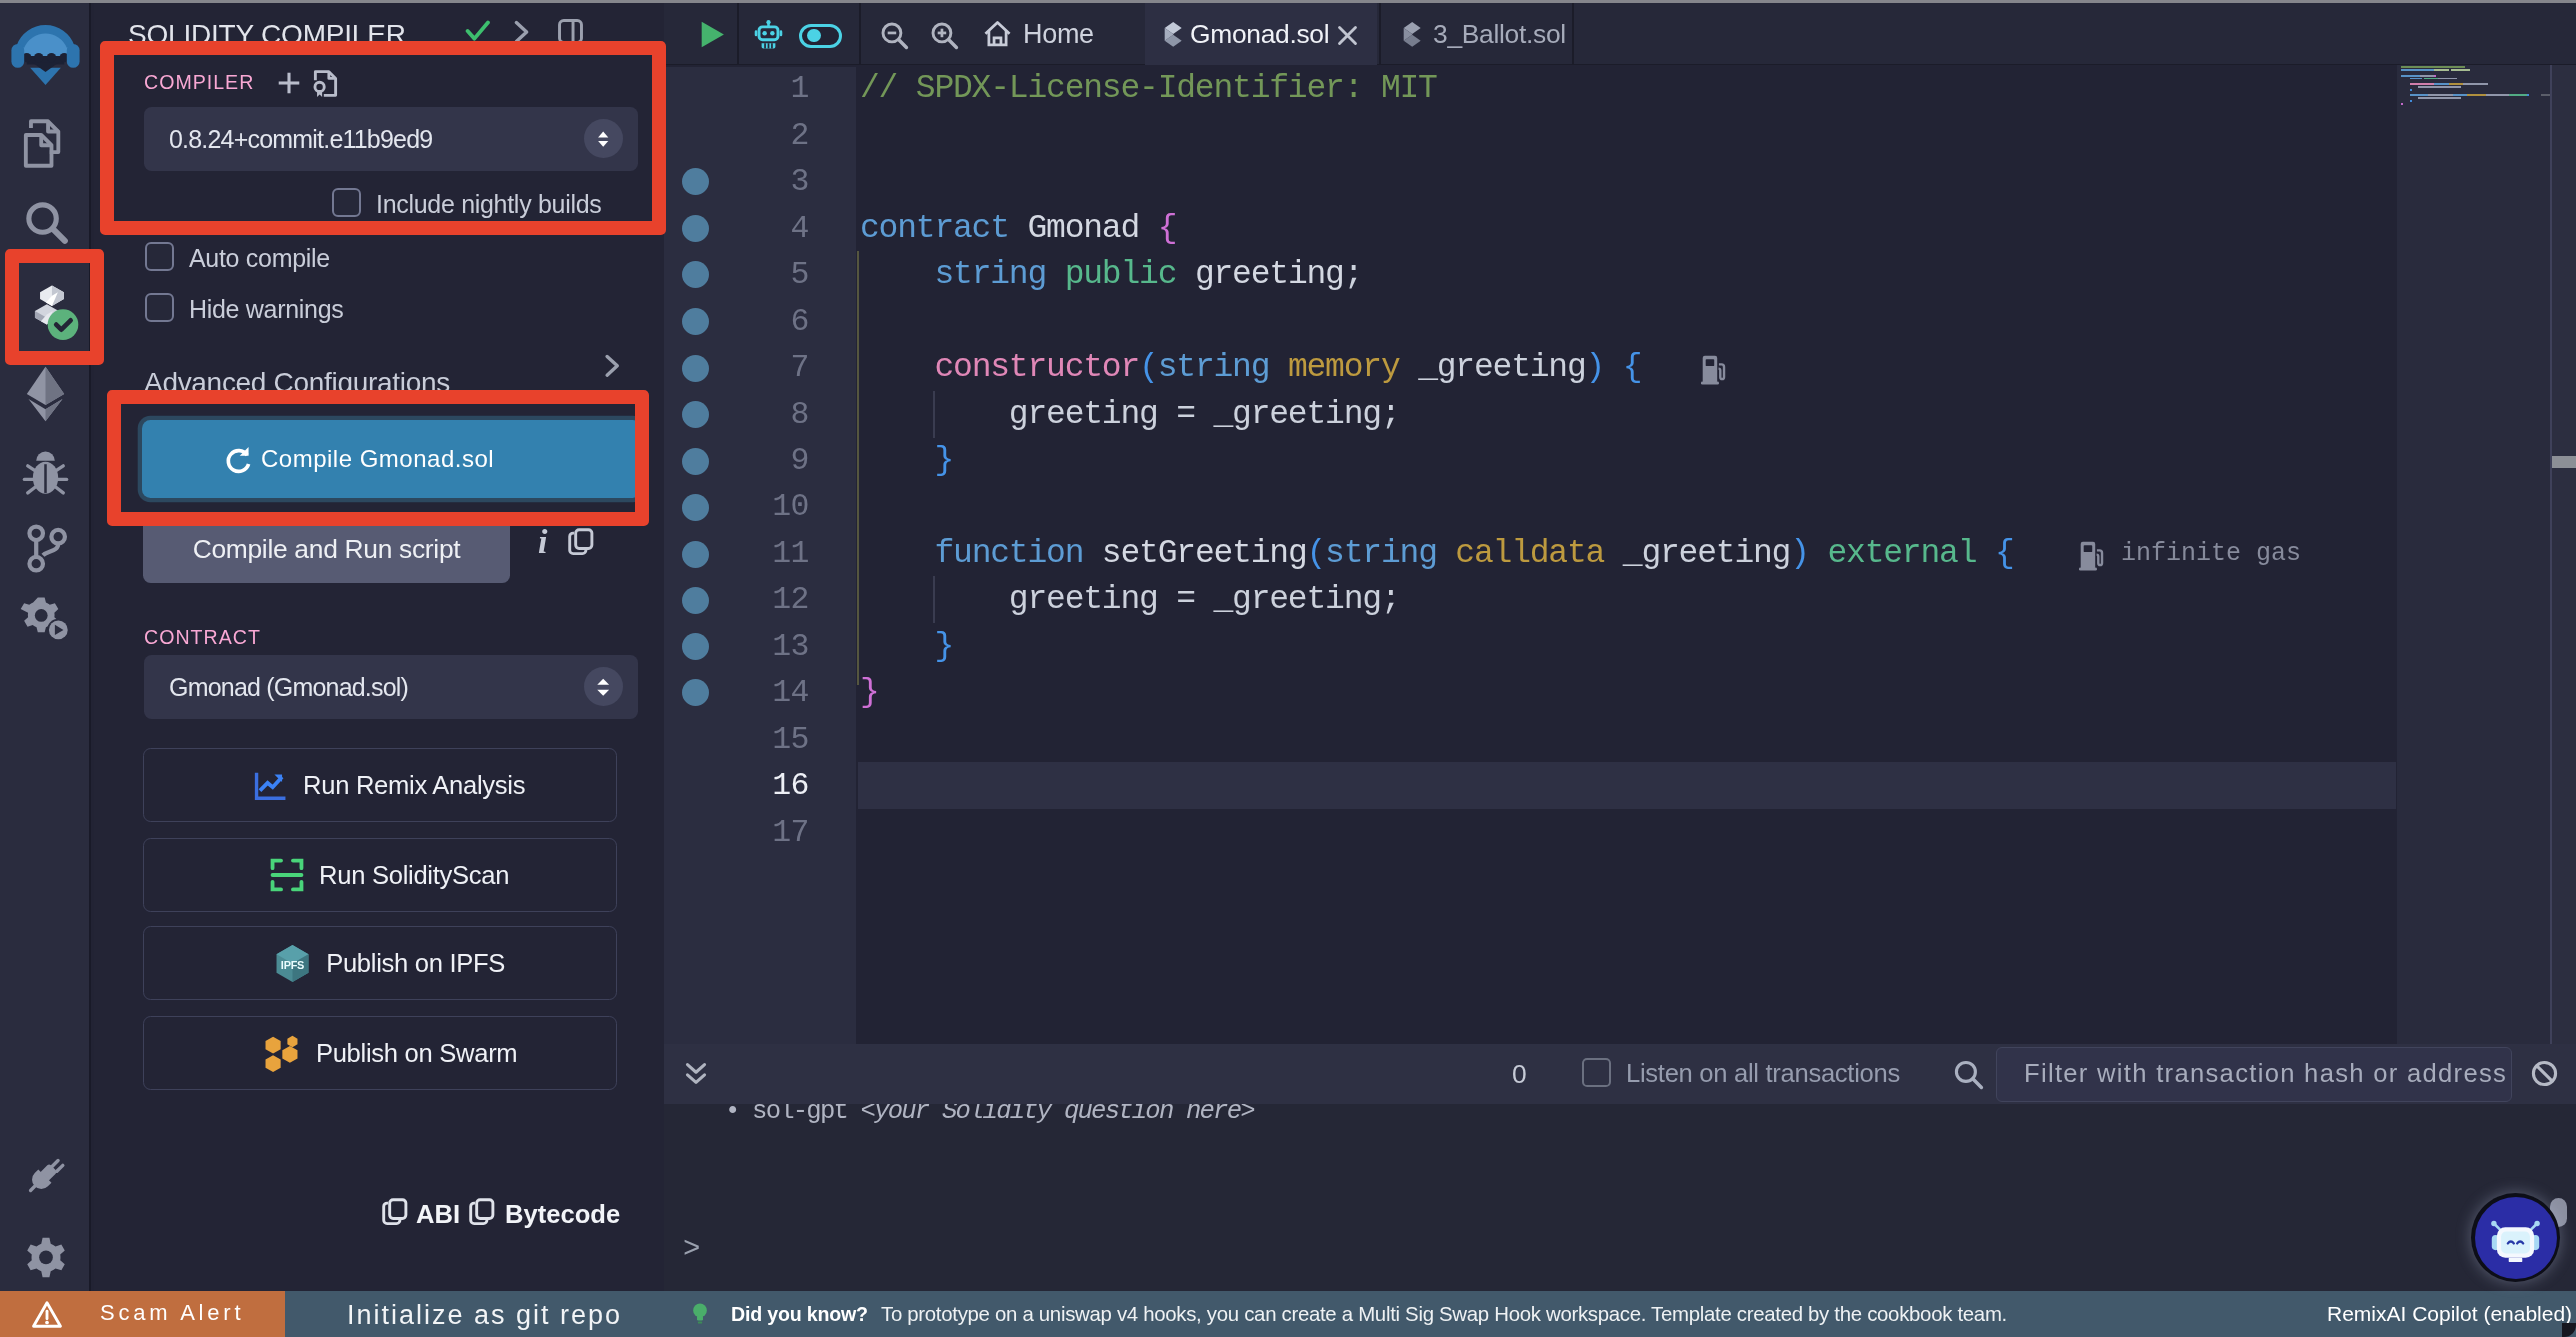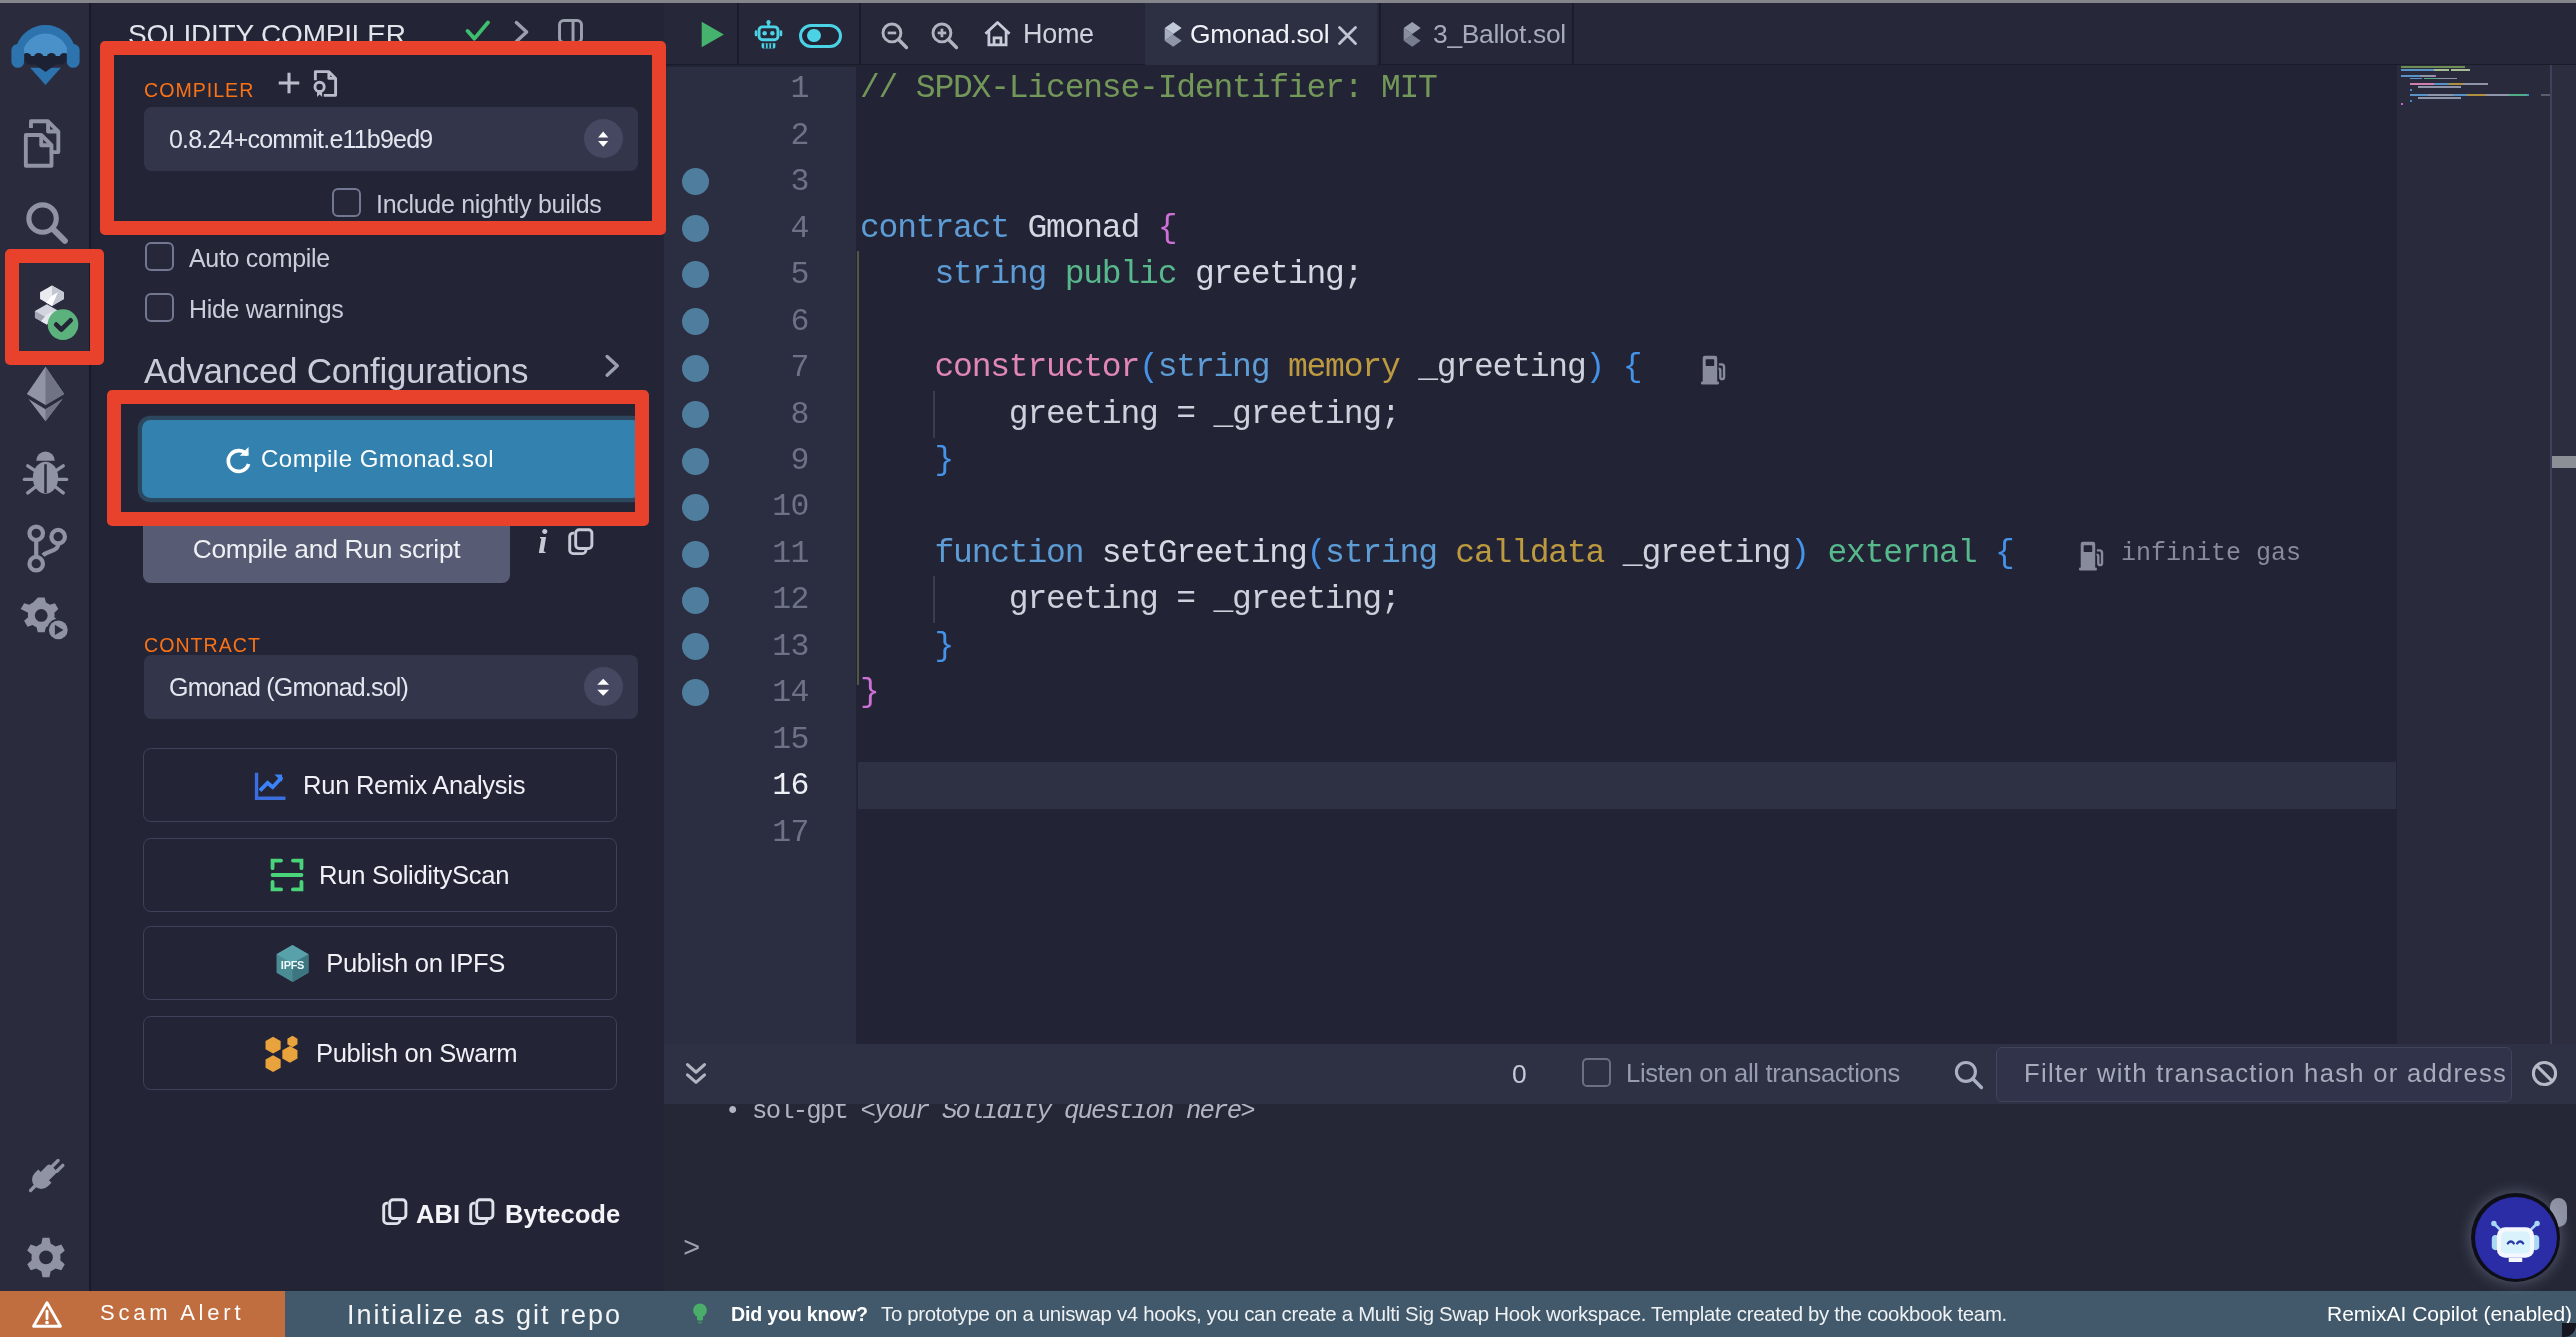--- a/index.html
+++ b/index.html
@@ -9,21 +9,21 @@
 
   
   #topstrip { position:absolute; left:0; top:0; width:2576px; height:3.4px; background:#85868c; }
 
   
   #rail { position:absolute; left:0; top:3.4px; width:91px; height:1288px; background:#2a2c3e; border-right:2.6px solid #191a28; }
   .ricon { position:absolute; left:0; width:91px; text-align:center; }
 
   
   #panel { position:absolute; left:94px; top:3.4px; width:570px; height:1288px; background:#232435; }
-  .seclabel { position:absolute; font-size:19.6px; letter-spacing:1px; color:#f97316;margin-top:8px; }
+  .seclabel { position:absolute; font-size:19.6px; letter-spacing:1px; color:#f9a8d4; }
   .cklabel { position:absolute; font-size:25px; letter-spacing:-0.3px; color:#c9cdd9; }
   .ckbox { position:absolute; width:29px; height:29px; border:2.6px solid #737892; border-radius:6px; background:#262839; }
   .drop { position:absolute; width:494px; height:64px; background:#33354a; border-radius:7.7px; color:#e3e6ee; font-size:25px; letter-spacing:-0.8px; line-height:64px; padding-left:25px; }
   .caretchip { position:absolute; right:15.3px; top:12px; width:39px; height:39px; background:#454860; border-radius:50%; }
   .caretchip svg { position:absolute; left:9.4px; top:9.4px; }
   .obtn { position:absolute; width:474px; height:74px; border:1.7px solid #3e415a; border-radius:7.7px; color:#eff1f6; font-size:25.6px; letter-spacing:-0.3px; display:flex; align-items:center; justify-content:center; gap:15.3px;padding-left:19px; }
   .redbox { position:absolute; border:14.5px solid #e8422c; border-radius:5.1px; z-index:50; }
 
   
   #editor { position:absolute; left:664px; top:3.4px; width:1912px; height:1041px; background:#222334; }
@@ -198,21 +198,21 @@
       </div>
   </div>
   <div class="ckbox" style="left:238px; top:185px;"></div>
   <div class="cklabel" style="left:282px; top:187px;">Include nightly builds</div>
 
   <div class="ckbox" style="left:51px; top:239px;"></div>
   <div class="cklabel" style="left:95px; top:241px;">Auto compile</div>
   <div class="ckbox" style="left:51px; top:290px;"></div>
   <div class="cklabel" style="left:95px; top:292px;">Hide warnings</div>
 
-  <div class="abs" style="left:50px; top:348px; font-size:35px; letter-spacing:-0.3px; color:#c9cdd9;">Advanced Configurations</div>
+  <div class="abs" style="left:50px; top:364px; font-size:28px; letter-spacing:-0.3px; color:#c9cdd9;">Advanced Configurations</div>
   <svg class="abs" style="left:508px; top:350px;" width="20.4" height="25.6" viewBox="0 0 24 30">
       <path d="M6 4 l12 11 -12 11" fill="none" stroke="#9ba0ae" stroke-width="4" stroke-linecap="round" stroke-linejoin="round"></path>
     </svg>
 
   <div class="abs" style="left:48px; top:417px; width:499px; height:78px; background:#3381af; border-radius:8.5px; box-shadow:0 0 0 4.3px rgba(64,140,175,0.35);"></div>
   <svg class="abs" style="left:128px; top:441px;" width="31" height="31" viewBox="0 0 42 42">
     <path d="M34 15 a14 14 0 1 0 2 12" fill="none" stroke="#fff" stroke-width="5"></path>
     <path d="M36 4 v12 h-12 z" fill="#fff"></path>
   </svg>
   <div class="abs" style="left:167px; top:442px; font-size:24px; letter-spacing:0.5px; color:#ffffff;">Compile Gmonad.sol</div>

